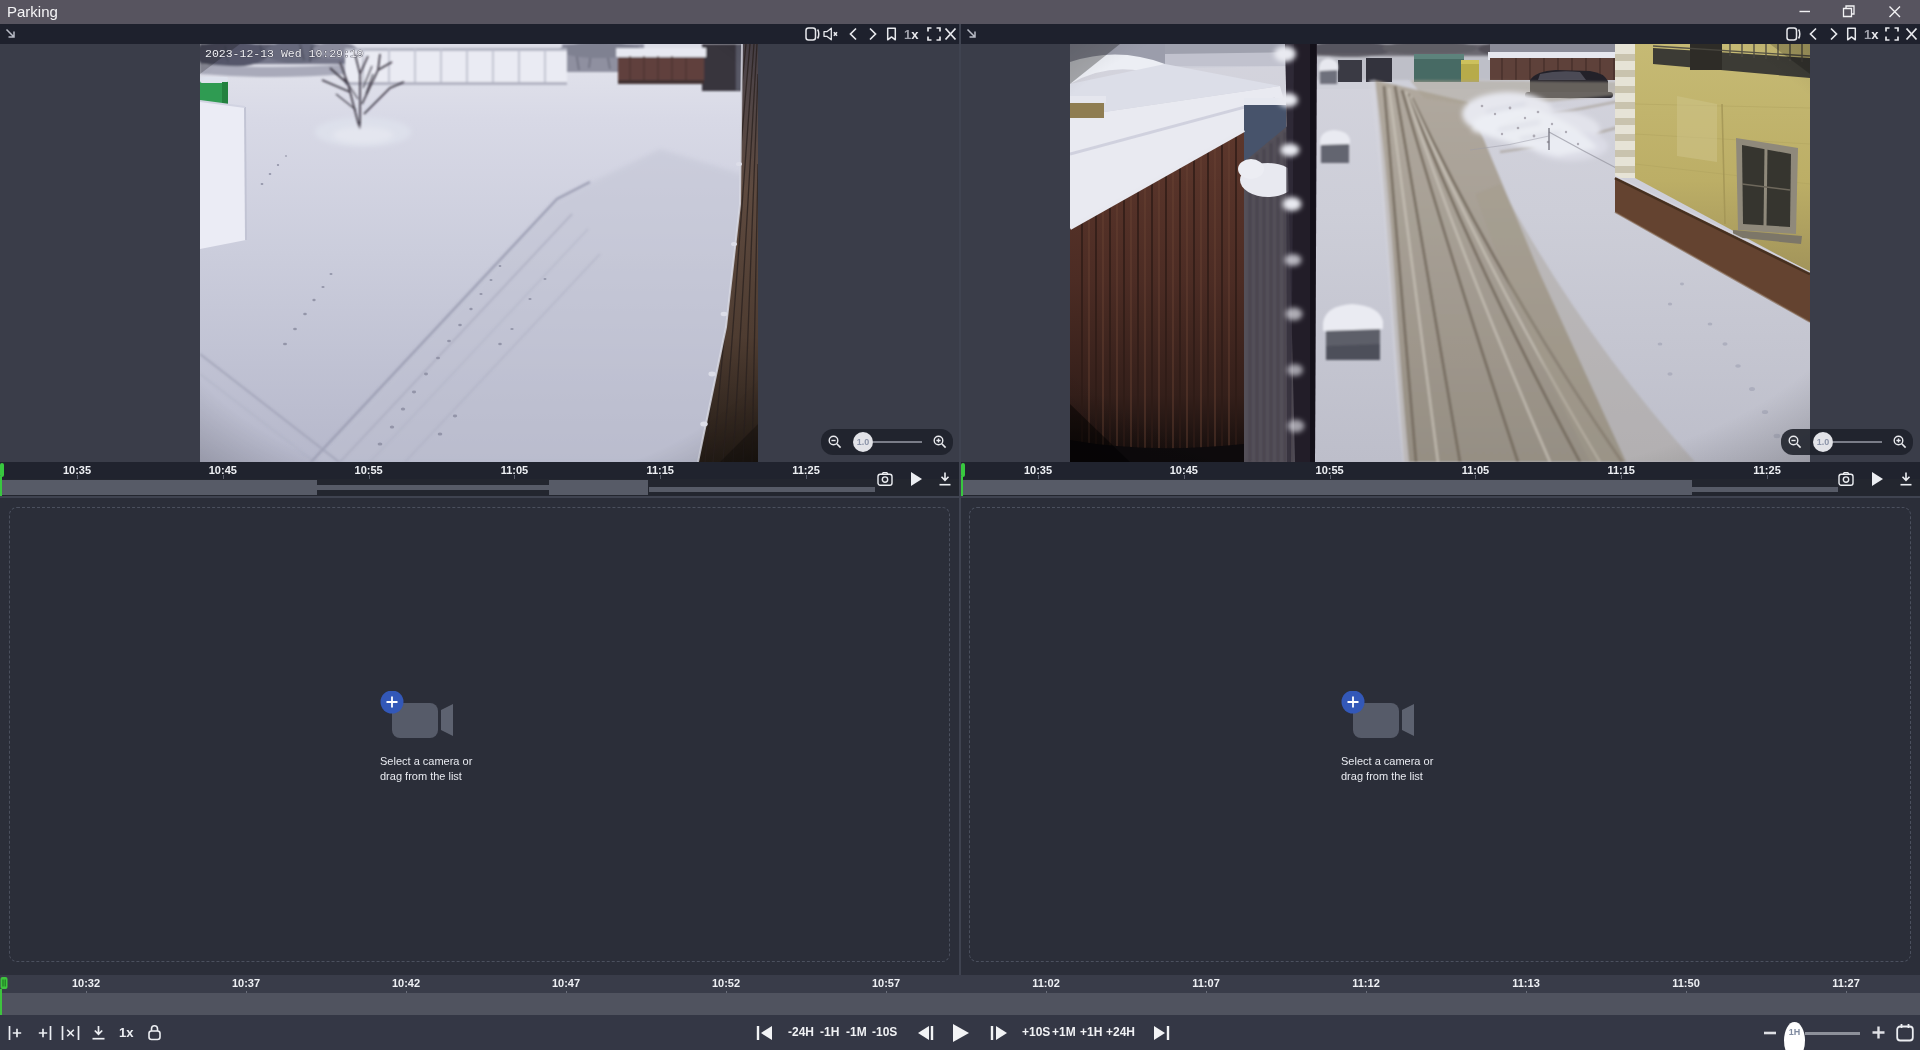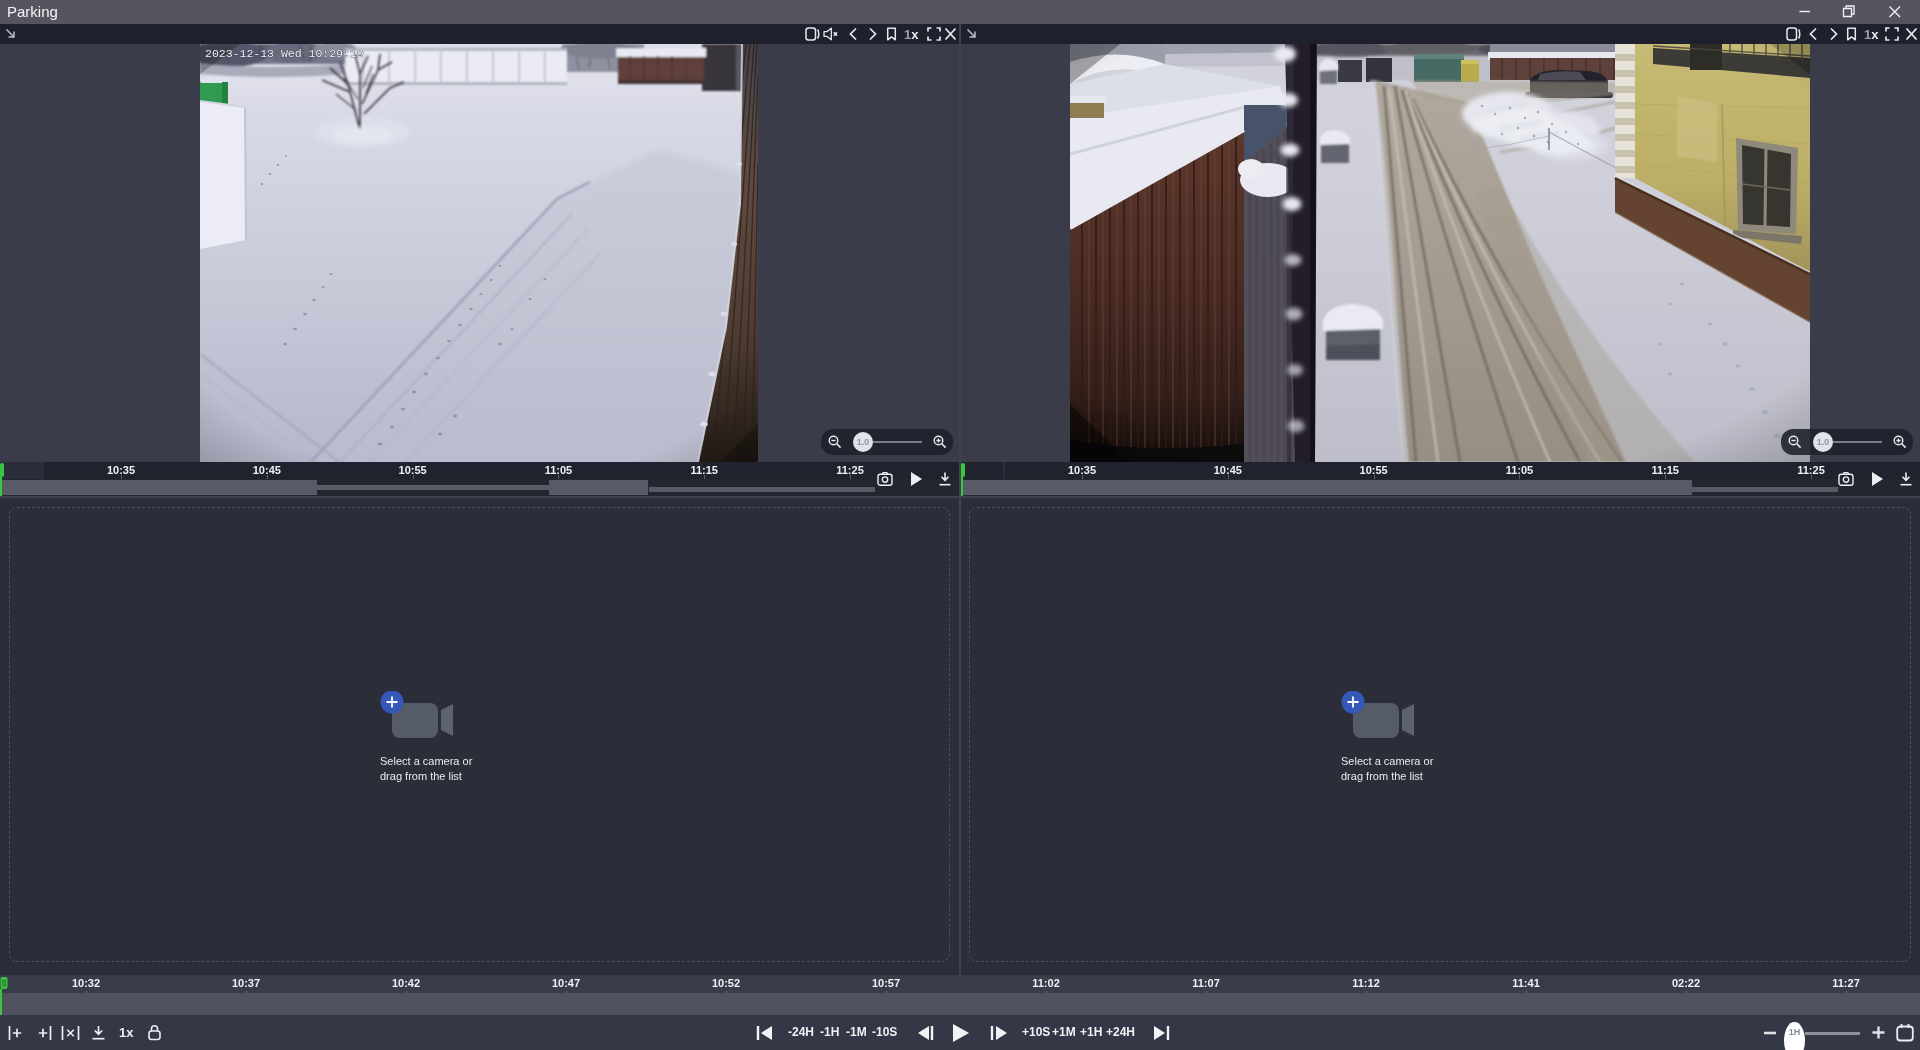--- a/index.html
+++ b/index.html
@@ -7,21 +7,21 @@
   .abs { position:absolute; }
   
   #titlebar { position:absolute; left:0; top:0; width:1920px; height:24px; background:#57545f; color:#f4f4f6; }
   #titlebar .title { position:absolute; left:7px; top:3px; font-size:15px; }
   
   .toolbar { position:absolute; top:24px; height:20px; background:#1e212d; }
   .toolbar svg { display:block; }
   
   .vidarea { position:absolute; top:44px; height:418px; background:#3a3d49; }
   
-  .tlrow { position:absolute; top:462px; height:17px; background:#20232e;margin-left:44px; }
+  .tlrow { position:absolute; top:462px; height:17px; background:#20232e; }
   .tlrow .lbl { position:absolute; top:2px; transform:translateX(-50%); font-size:11px; font-weight:700; color:#eef0f4; }
   .tlrow .tick { position:absolute; top:13px; width:1px; height:4px; background:#5a5e6c; }
   
   .band { position:absolute; top:479px; height:17px; background:#23262f; }
   .chunk { position:absolute; background:#575b67; }
   
   #vdivider { position:absolute; left:959px; top:24px; width:2px; height:951px; background:#3f4350; }
   #hdivider { position:absolute; left:0; top:496px; width:1920px; height:2px; background:#3f4350; }
   
   .emptycell { position:absolute; top:498px; height:477px; background:#2b2e39; }
@@ -624,23 +624,23 @@
     <div class="lbl" style="left:726px;">10:52</div>
     <div class="tick" style="left:726px;"></div>
     <div class="lbl" style="left:886px;">10:57</div>
     <div class="tick" style="left:886px;"></div>
     <div class="lbl" style="left:1046px;">11:02</div>
     <div class="tick" style="left:1046px;"></div>
     <div class="lbl" style="left:1206px;">11:07</div>
     <div class="tick" style="left:1206px;"></div>
     <div class="lbl" style="left:1366px;">11:12</div>
     <div class="tick" style="left:1366px;"></div>
-    <div class="lbl" style="left:1526px;">11:41</div>
+    <div class="lbl" style="left:1526px;">11:13</div>
     <div class="tick" style="left:1526px;"></div>
-    <div class="lbl" style="left:1686px;">02:22</div>
+    <div class="lbl" style="left:1686px;">11:50</div>
     <div class="tick" style="left:1686px;"></div>
     <div class="lbl" style="left:1846px;">11:27</div>
     <div class="tick" style="left:1846px;"></div>
   </div>
   <div id="btl-band"></div>
   <svg class="abs" style="left:0px;top:977px;" width="10" height="40" viewBox="0 0 10 40">
     <rect x="0" y="12" width="2" height="28" fill="#3ec43e"></rect>
     <rect x="0.5" y="0" width="7" height="12" rx="2" fill="#3ec43e"></rect>
     <rect x="2.4" y="2.5" width="1.2" height="7" fill="#1d7a20"></rect>
     <rect x="4.6" y="2.5" width="1.2" height="7" fill="#1d7a20"></rect>

